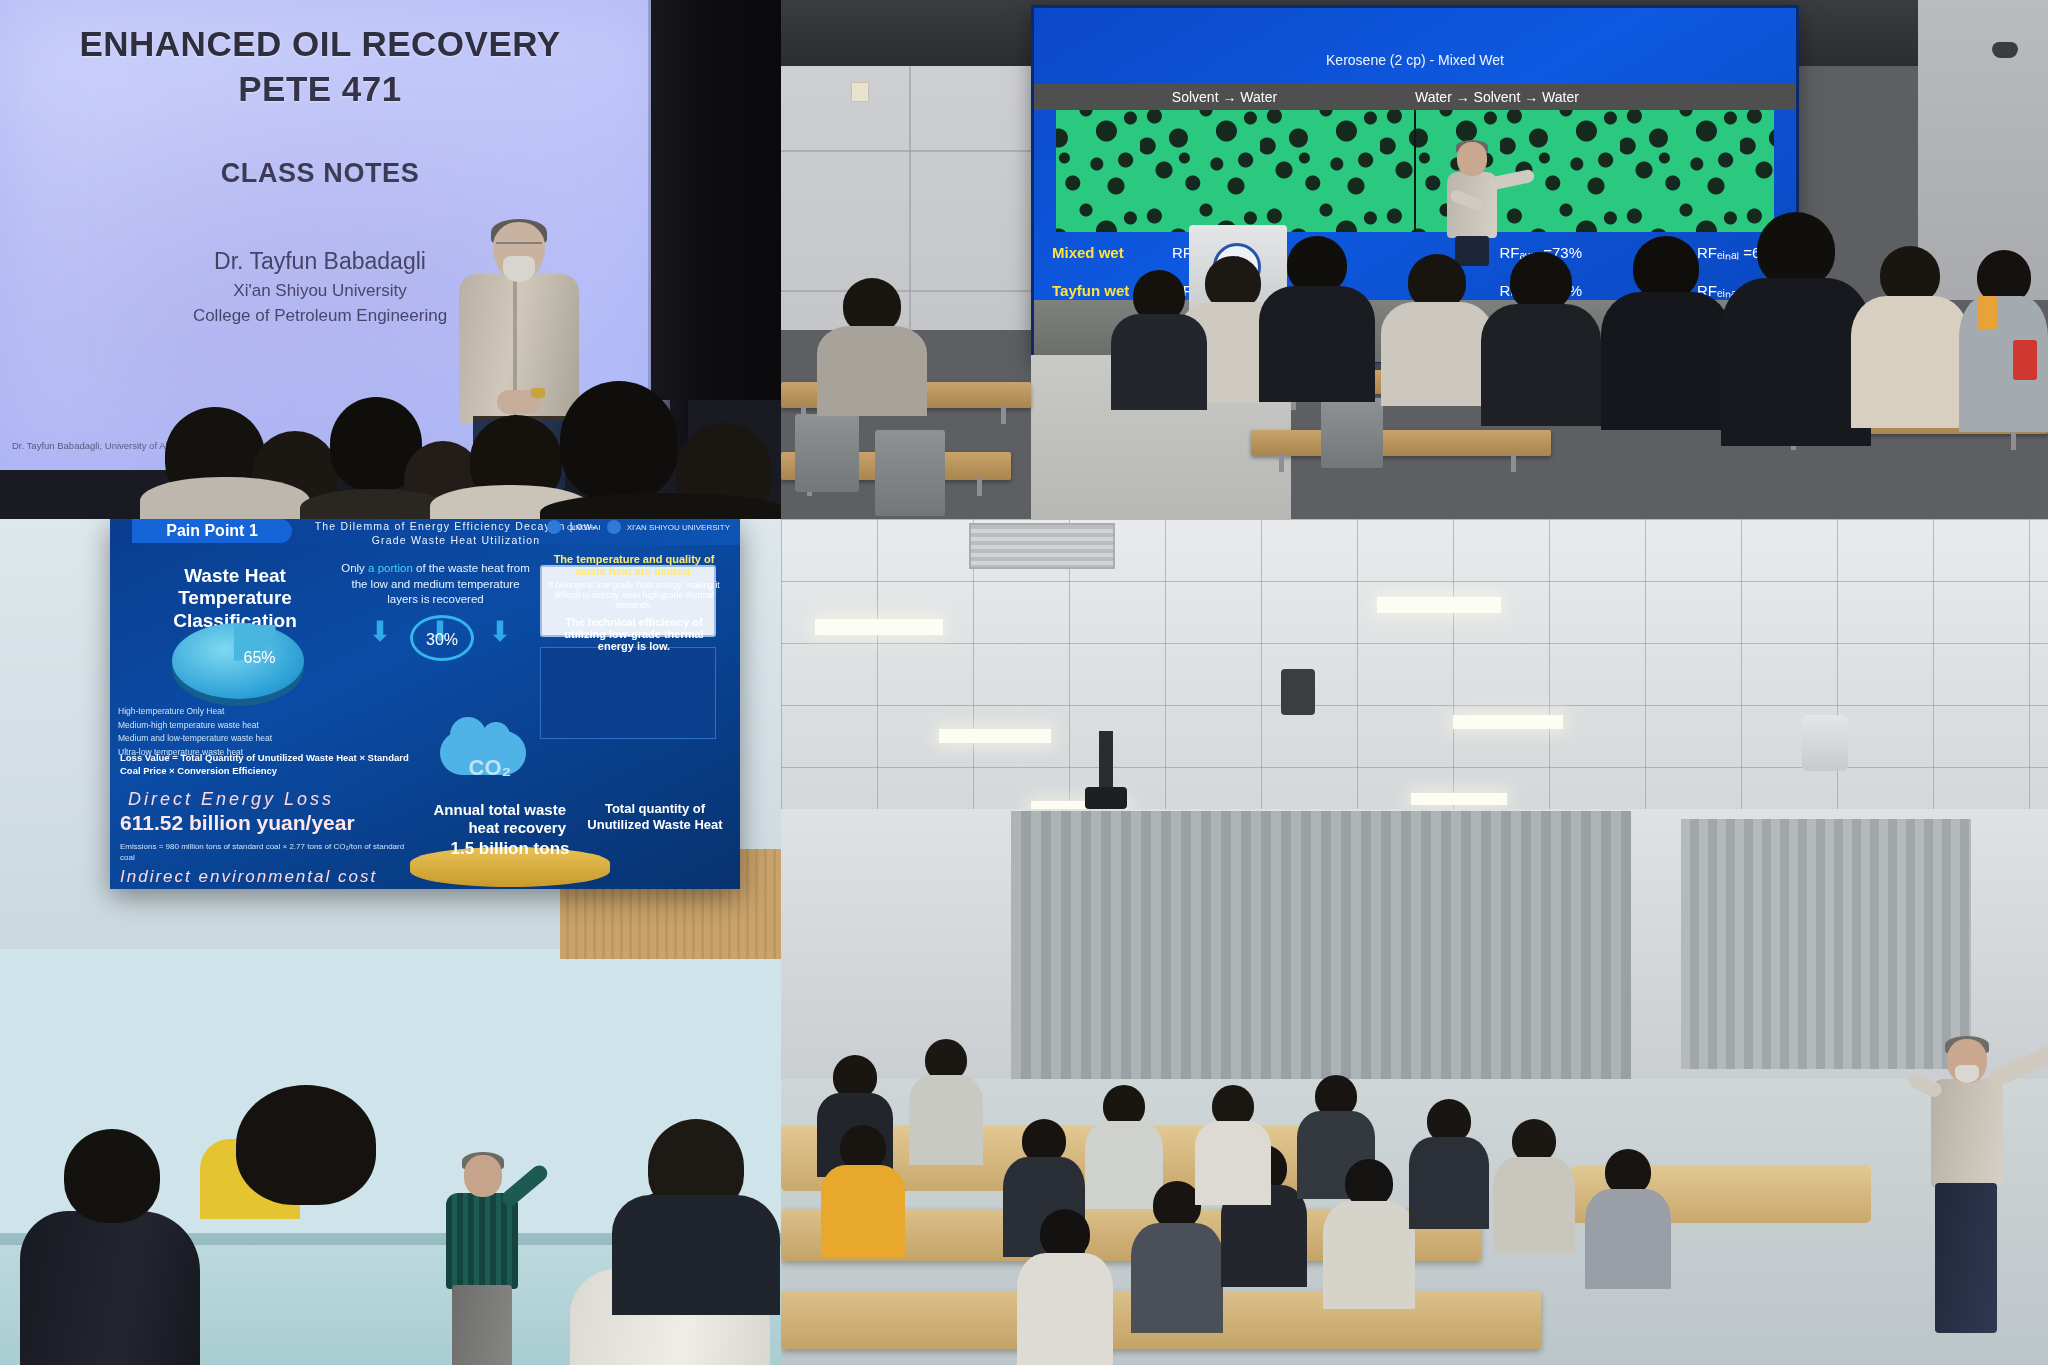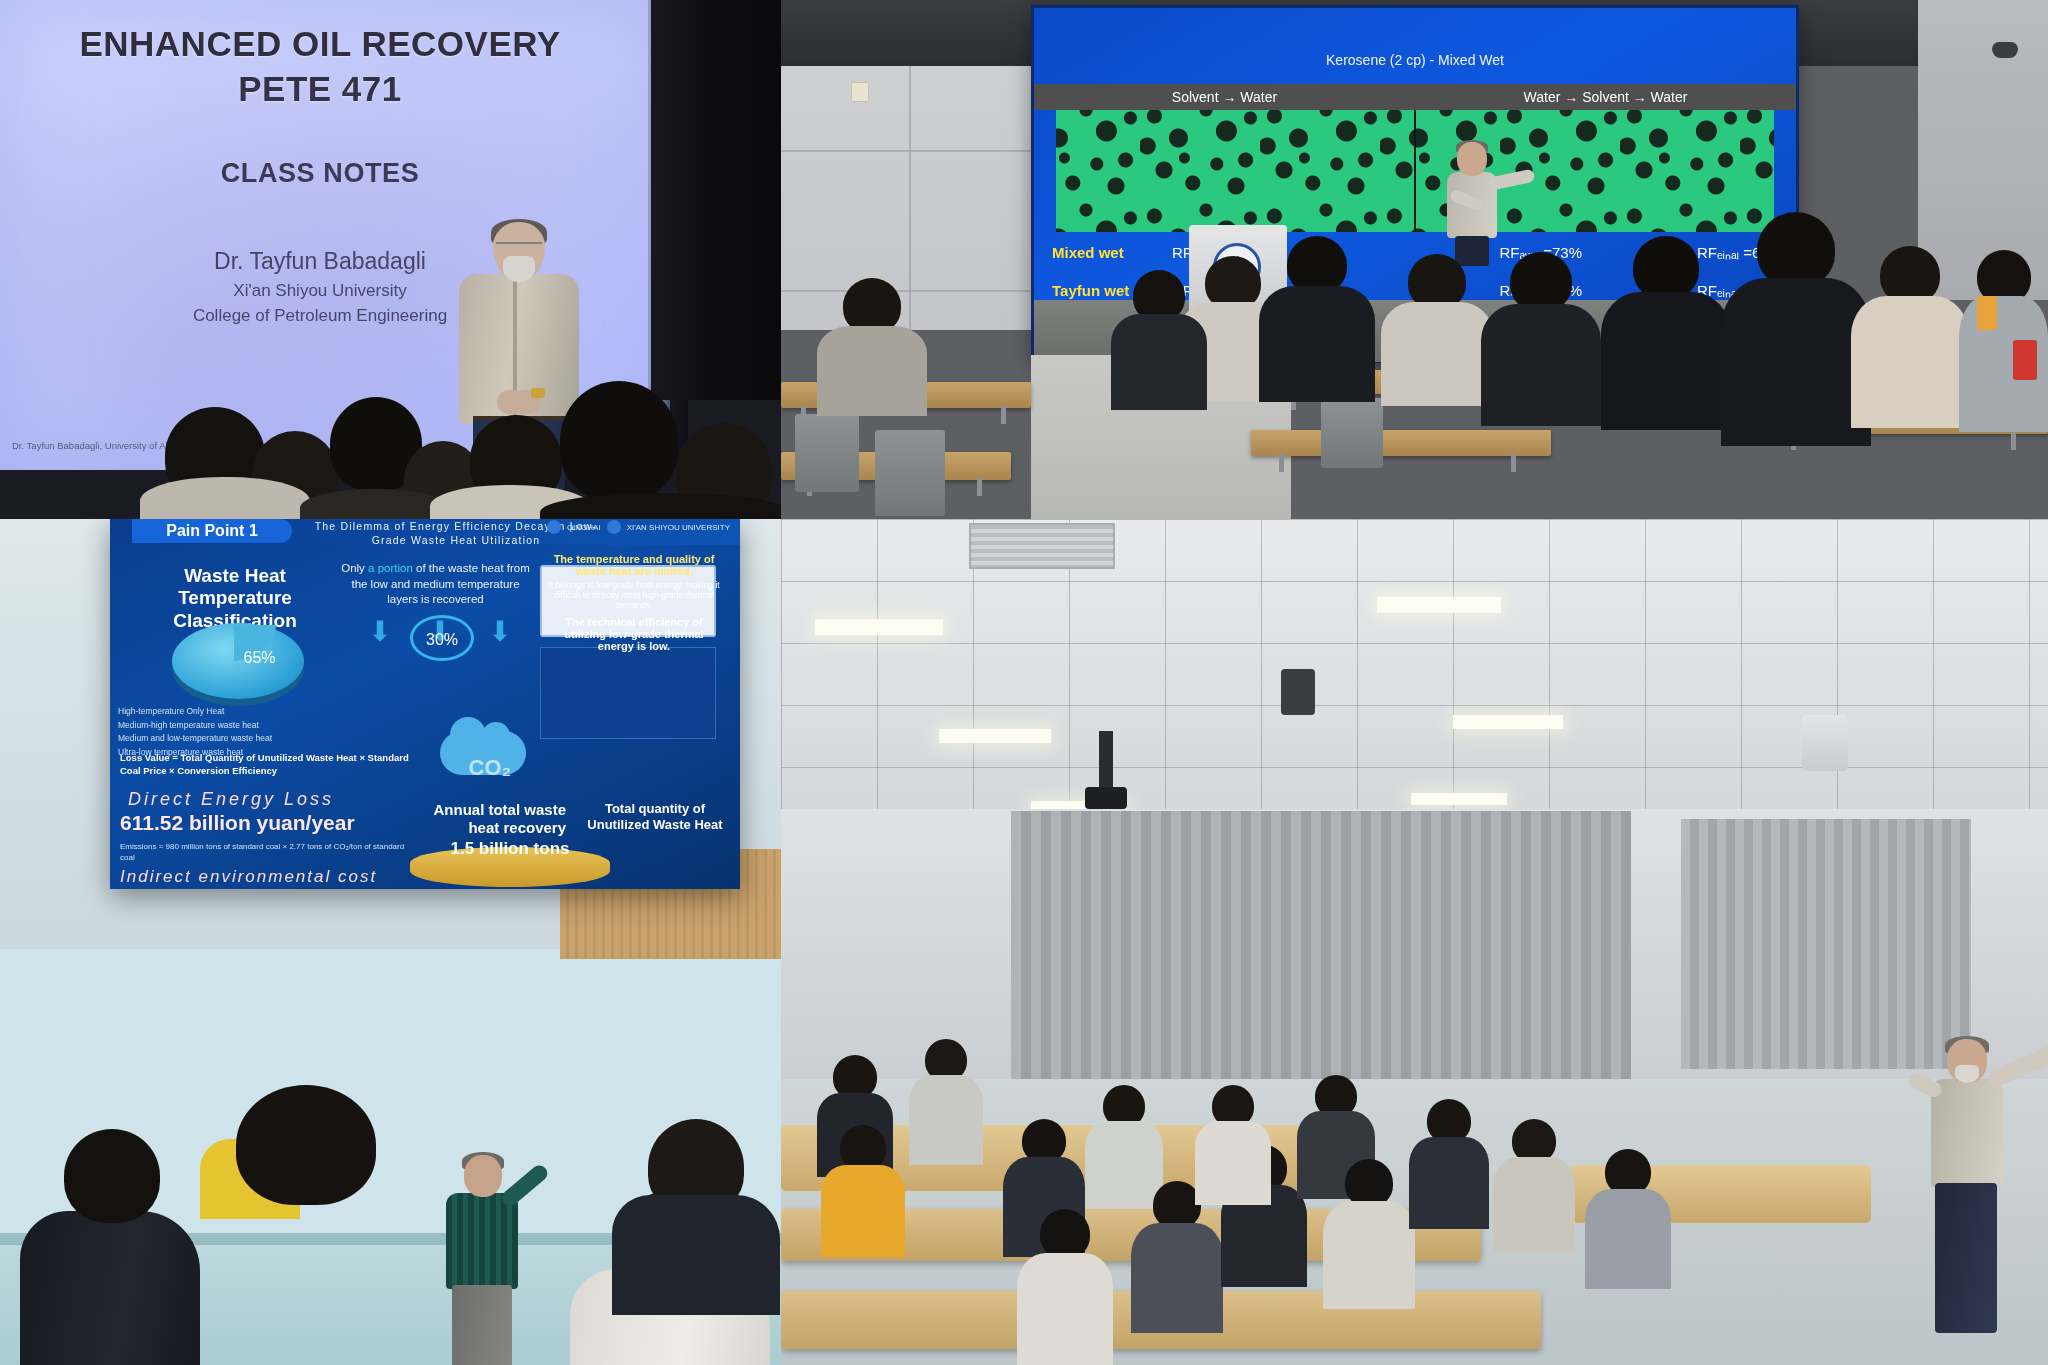--- a/index.html
+++ b/index.html
@@ -117,21 +117,21 @@
     overflow:hidden;
   }
   .s2-title{ position:absolute; top:10px; left:0; width:100%; text-align:center;
     color:#ffffff; font-size:25px; font-weight:bold; text-shadow:0 2px 3px rgba(0,0,0,.45);}
   .s2-sub{ position:absolute; top:44px; left:0; width:100%; text-align:center;
     color:#eef4ff; font-size:14px;}
   .s2-labels{ position:absolute; top:76px; left:0; width:100%; height:26px;
     background:#4f4f4f; display:flex; align-items:center;}
   .s2-labels span{ color:#fff; font-size:14px; }
   .s2-lab-a{ width:50%; text-align:center; }
-  .s2-lab-b{ width:50%; text-align:center; }
+  .s2-lab-b{ width:50%; }
   .s2-imgrow{ position:absolute; top:102px; left:22px; right:22px; height:122px;
     background:#0c1a14; display:flex; gap:2px; }
   .s2-img{ flex:1; position:relative; overflow:hidden;
     background:#2bc97f; }
   .s2-img .pat{ position:absolute; inset:-10%;
      background:
       radial-gradient(circle at 12% 18%, #152119 0 7px, transparent 8px),
       radial-gradient(circle at 32% 40%, #152119 0 9px, transparent 10px),
       radial-gradient(circle at 55% 12%, #152119 0 6px, transparent 7px),
       radial-gradient(circle at 72% 33%, #152119 0 10px, transparent 11px),

